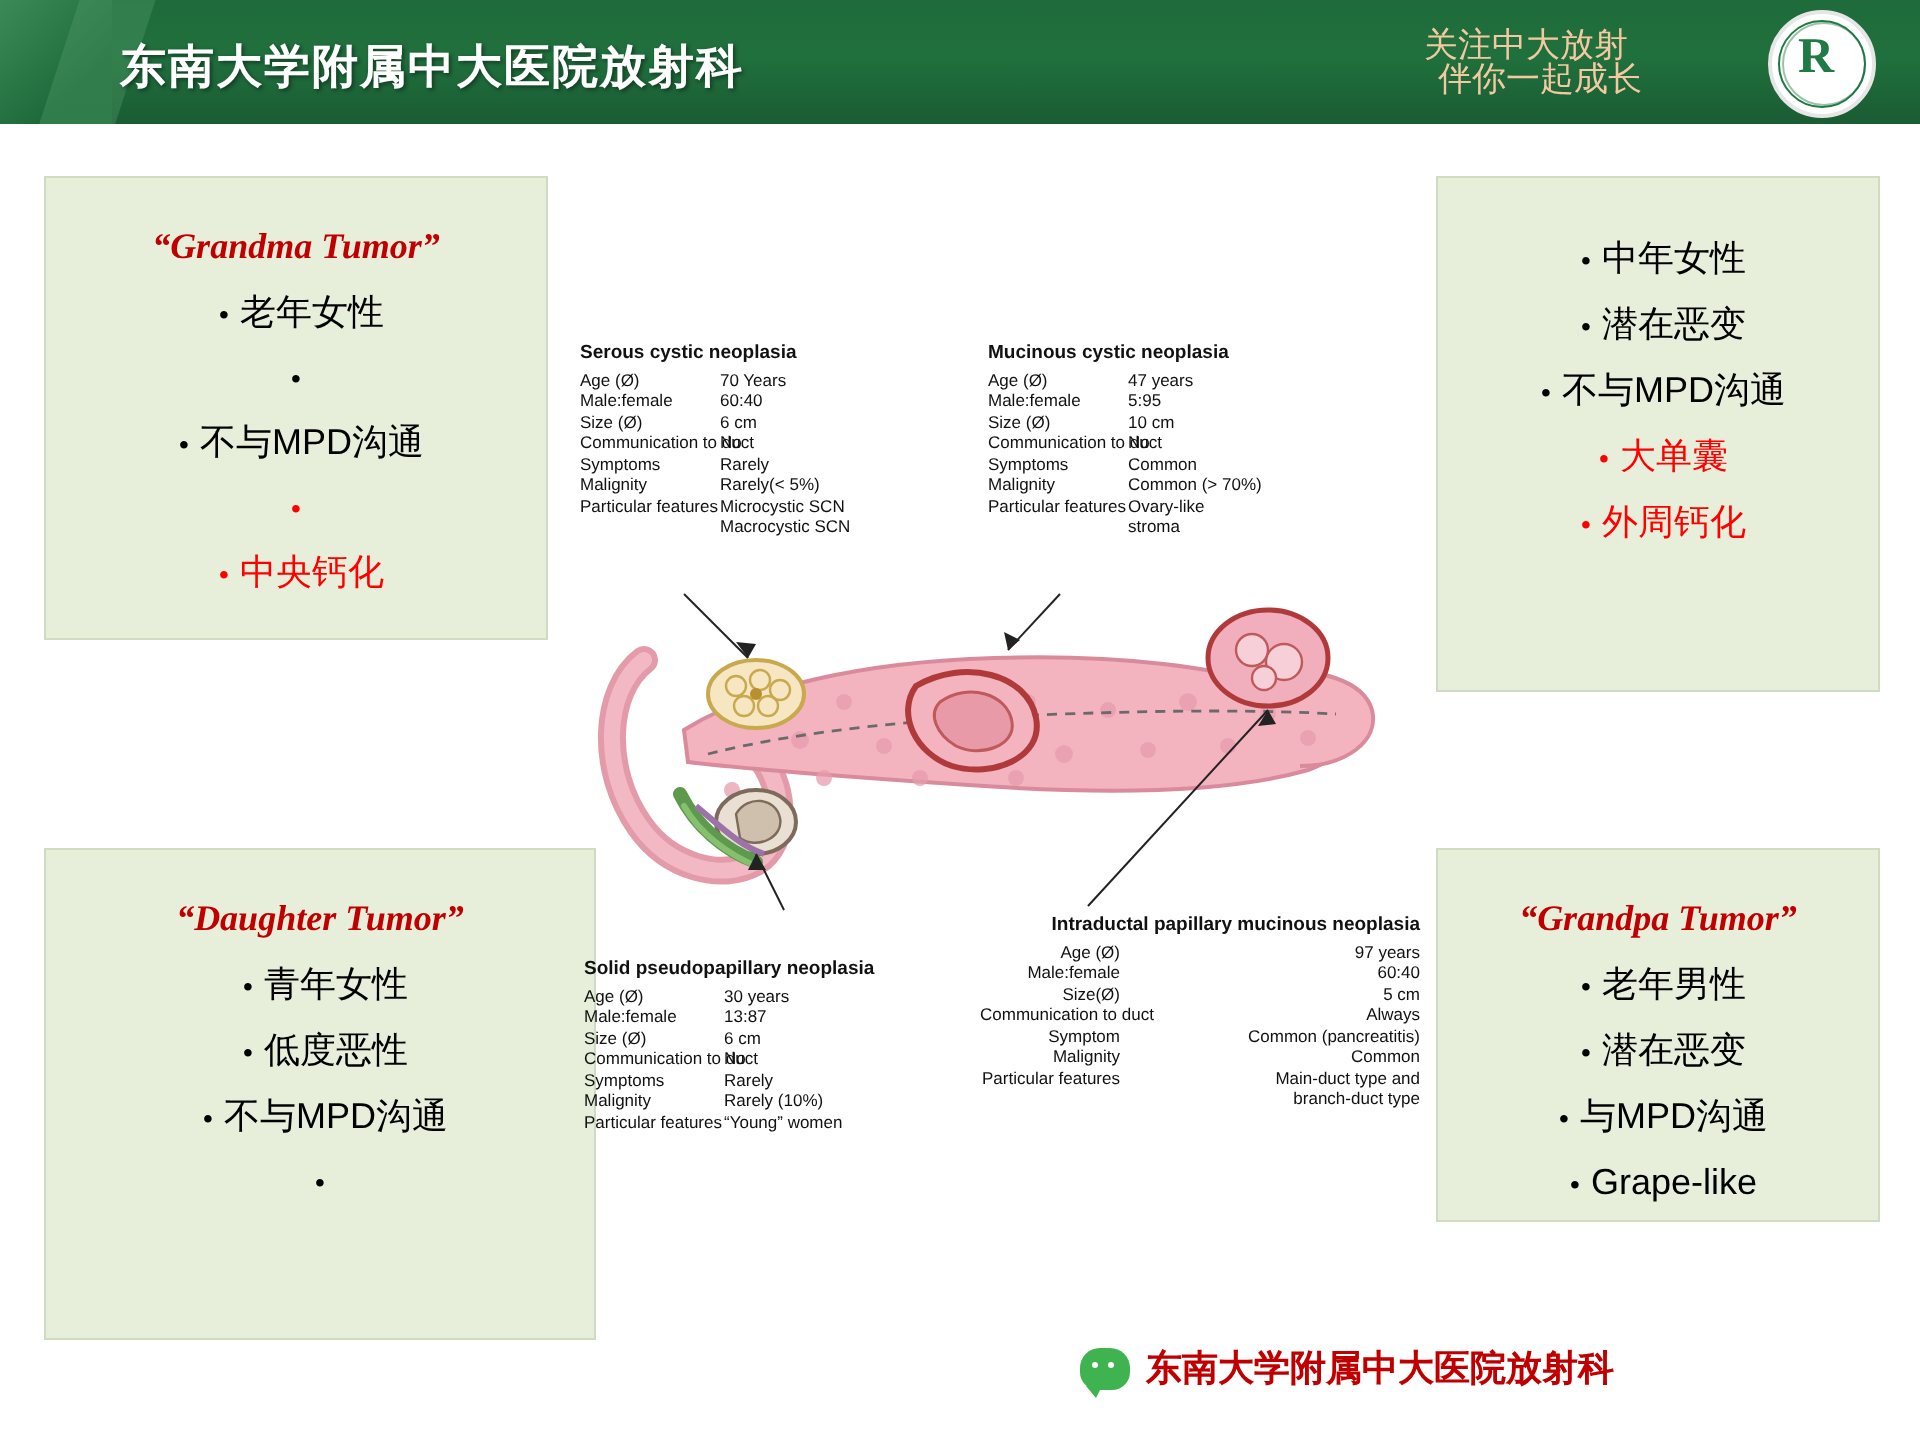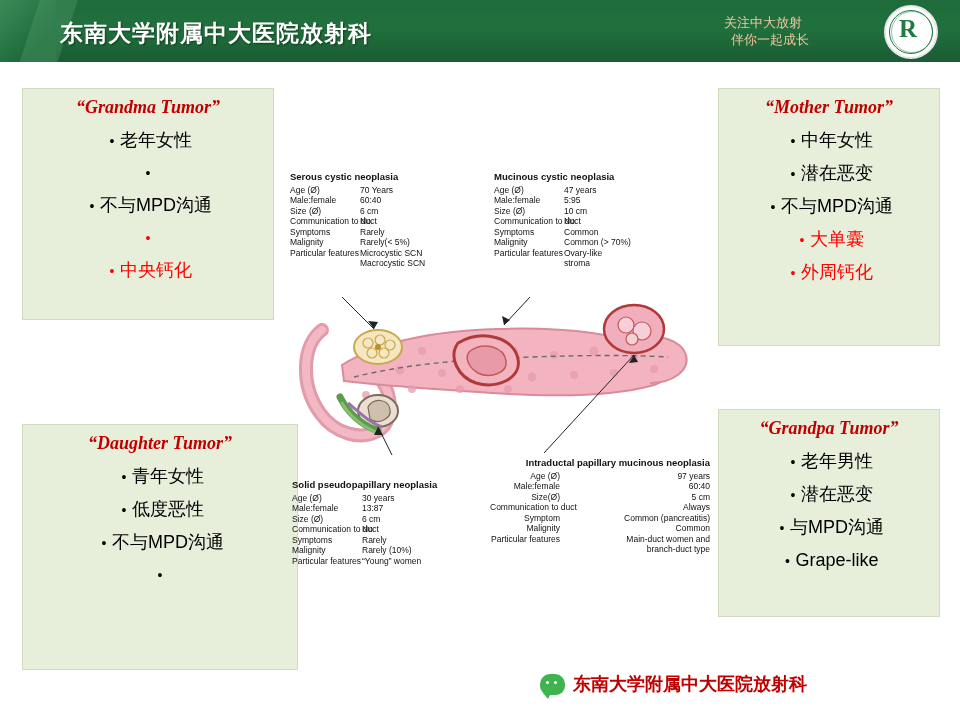--- a/index.html
+++ b/index.html
@@ -47,21 +47,21 @@
     font-weight: bold;
     letter-spacing: 1px;
     text-shadow: 1px 1px 2px rgba(0,0,0,.45);
   }
   .header-slogan {
     position: absolute;
     right: 122px; top: 14px;
     width: 150px;
     text-align: center;
     color: #f3c9a0;
-    font-size: 13px;
+    font-size: 17px;
     line-height: 17px;
     font-family: "Liberation Serif", serif;
   }
   .header-slogan div:last-child { padding-left: 14px; }
 
   .logo {
     position: absolute;
     right: 22px; top: 5px;
     width: 54px; height: 54px;
     border-radius: 50%;
@@ -96,21 +96,21 @@
     border-radius: 50%;
     border: 1px solid rgba(31,122,67,.45);
   }
 
   
   .box {
     position: absolute;
     background: #e7efdb;
     border: 1px solid #cfdcc0;
     box-sizing: border-box;
-    padding: 8px 6px 12px 6px;
+    padding: 24px 6px 12px 6px;
   }
   .box-title {
     text-align: center;
     color: #c00000;
     font-size: 18px;
     font-style: italic;
     font-weight: bold;
     font-family: "Liberation Serif", serif;
     margin-bottom: 6px;
   }
@@ -130,21 +130,21 @@
     text-align: center;
     font-size: 14px;
     line-height: 32px;
   }
   .bullets li.red { color: #ff0000; }
   .bullets li.red .dot { color: #ff0000; }
 
   #box-grandma { left: 22px; top: 88px; width: 252px; height: 232px; }
   #box-mother  { left: 718px; top: 88px; width: 222px; height: 258px; }
   #box-daughter{ left: 22px; top: 424px; width: 276px; height: 246px; }
-  #box-grandpa { left: 718px; top: 409px; width: 222px; height: 208px; }
+  #box-grandpa { left: 718px; top: 424px; width: 222px; height: 187px; }
 
   
   .figure {
     position: absolute;
     left: 282px; top: 150px;
     width: 432px; height: 490px;
   }
   .fig-block {
     position: absolute;
     font-family: Liberation Sans, sans-serif;
@@ -243,21 +243,20 @@
         <span class="dot">•</span>
       </li>
     <li class="red">
         <span class="dot">•</span>
         <span>中央钙化</span>
       </li>
   </ul>
 </div>
 
 <div class="box" id="box-mother">
-  <div class="box-title">“Mother Tumor”</div>
   <ul class="bullets">
     <li>
         <span class="dot">•</span>
         <span>中年女性</span>
       </li>
     <li>
         <span class="dot">•</span>
         <span>潜在恶变</span>
       </li>
     <li>
@@ -445,21 +444,21 @@
     <div class="fig-row">
         <span class="k">Symptom</span>
         <span class="v">Common (pancreatitis)</span>
       </div>
     <div class="fig-row">
         <span class="k">Malignity</span>
         <span class="v">Common</span>
       </div>
     <div class="fig-row">
         <span class="k">Particular features</span>
-        <span class="v">Main-duct women and</span>
+        <span class="v">Main-duct type and</span>
       </div>
     <div class="fig-row">
         <span class="k"></span>
         <span class="v">branch-duct type</span>
       </div>
   </div>
 
   <div class="pancreas-wrap">
     <svg width="432" height="190" viewBox="0 0 432 190">
 

